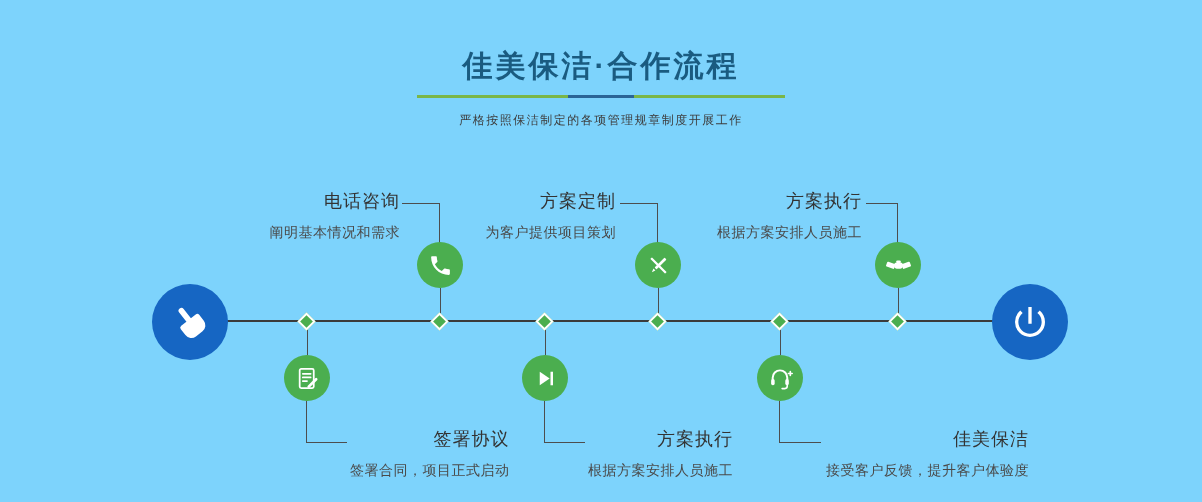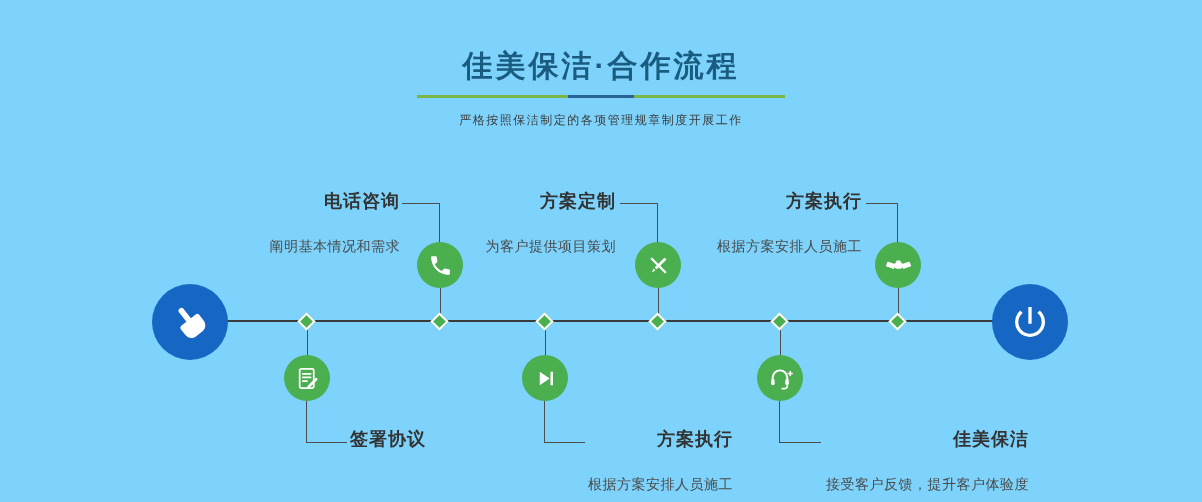--- a/index.html
+++ b/index.html
@@ -72,22 +72,22 @@
   .e-phone{left:402px;top:203px;width:37px;height:39px;}
   .e-design{left:620px;top:203px;width:37px;height:39px;}
   .e-handshake{left:866px;top:203px;width:31px;height:39px;}
   .e-contract{left:306px;top:401px;width:40px;height:41px;}
   .e-play{left:544px;top:401px;width:40px;height:41px;}
   .e-headset{left:779px;top:401px;width:41px;height:41px;}
   
   .label{position:absolute;z-index:2;}
   .label-top{text-align:right;}
   .label-bottom{text-align:left;}
-  .step-title{font-size:18px;font-weight:700;color:#333;letter-spacing:1px;text-align:right;}
-  .step-desc{font-size:14px;color:#4a4a4a;margin-top:25px;letter-spacing:0.5px;}
+  .step-title{font-size:18px;font-weight:400;color:#333;letter-spacing:1px;text-align:right;}
+  .step-desc{font-size:14px;color:#4a4a4a;margin-top:11px;letter-spacing:0.5px;}
   .lb-phone{right:802px;top:189px;}
   .lb-design{right:586px;top:189px;}
   .lb-handshake{right:340px;top:189px;}
   .lb-contract{left:350px;top:427px;}
   .lb-play{left:588px;top:427px;}
   .lb-headset{left:826px;top:427px;}
 </style>
 </head>
 <body>
 
@@ -195,20 +195,21 @@
   <div class="label label-top lb-design">
     <div class="step-title">方案定制</div>
     <div class="step-desc">为客户提供项目策划</div>
   </div>
   <div class="label label-top lb-handshake">
     <div class="step-title">方案执行</div>
     <div class="step-desc">根据方案安排人员施工</div>
   </div>
   <div class="label label-bottom lb-contract">
     <div class="step-title">签署协议</div>
+    <div class="step-desc">签署合同，项目正式启动</div>
   </div>
   <div class="label label-bottom lb-play">
     <div class="step-title">方案执行</div>
     <div class="step-desc">根据方案安排人员施工</div>
   </div>
   <div class="label label-bottom lb-headset">
     <div class="step-title">佳美保洁</div>
     <div class="step-desc">接受客户反馈，提升客户体验度</div>
   </div>
 

